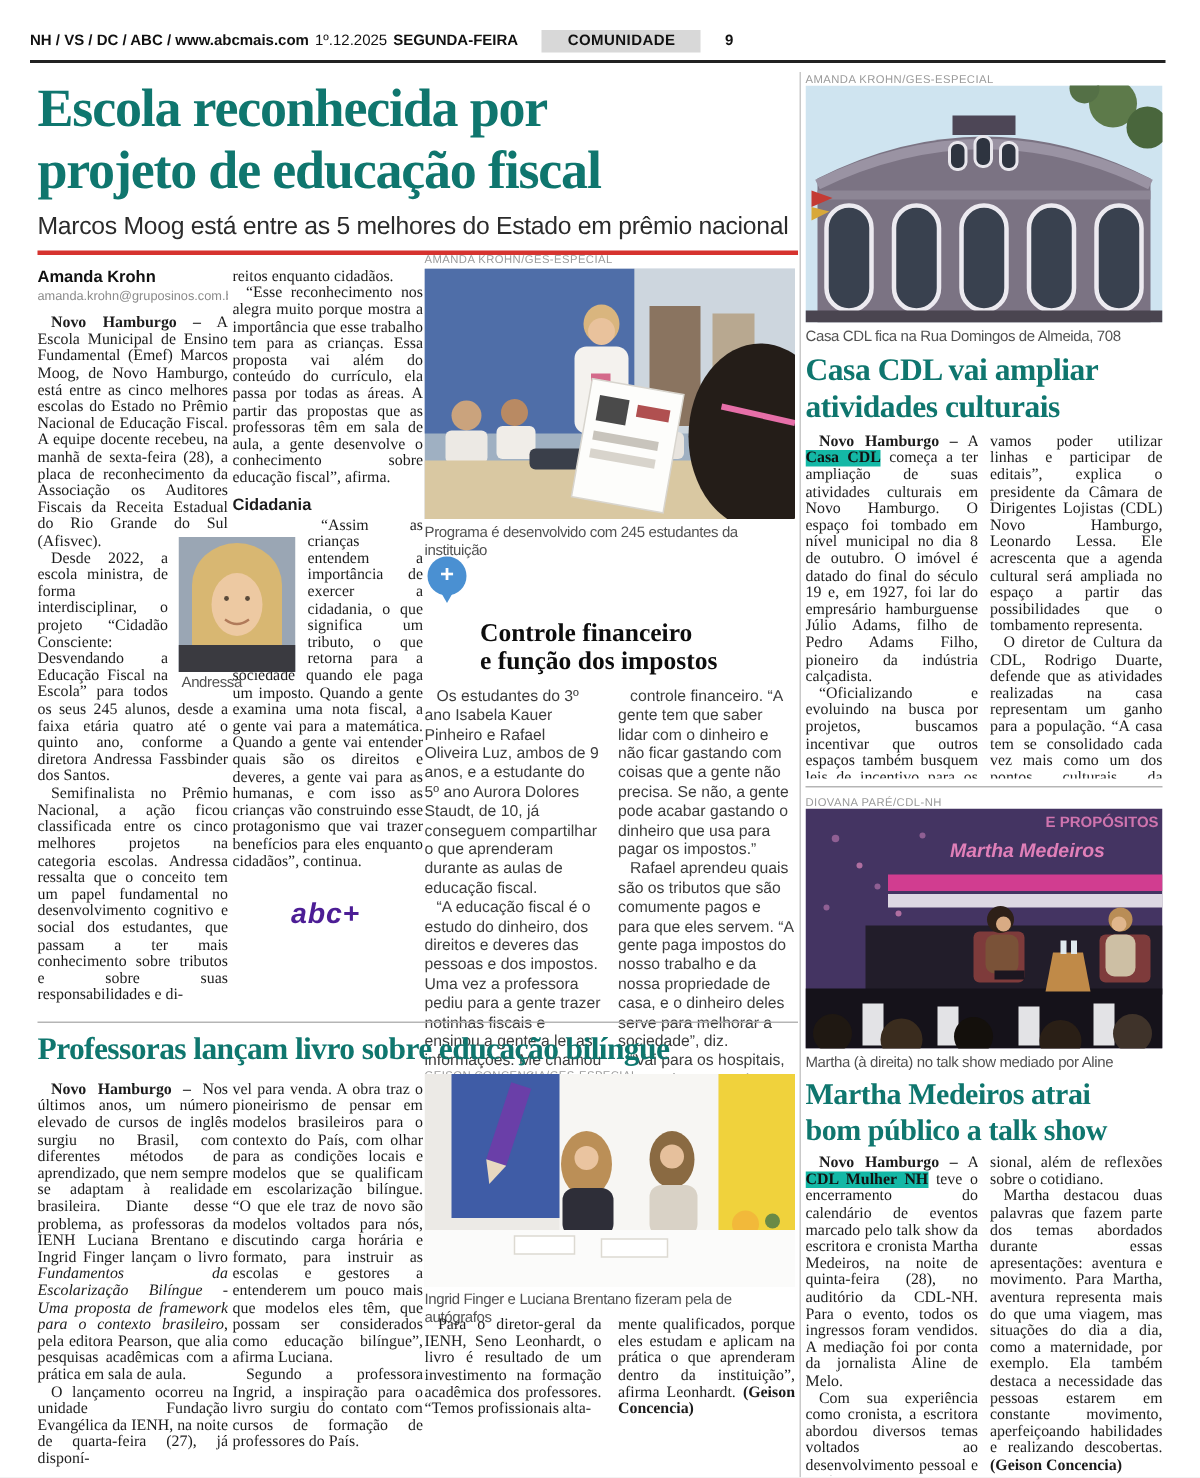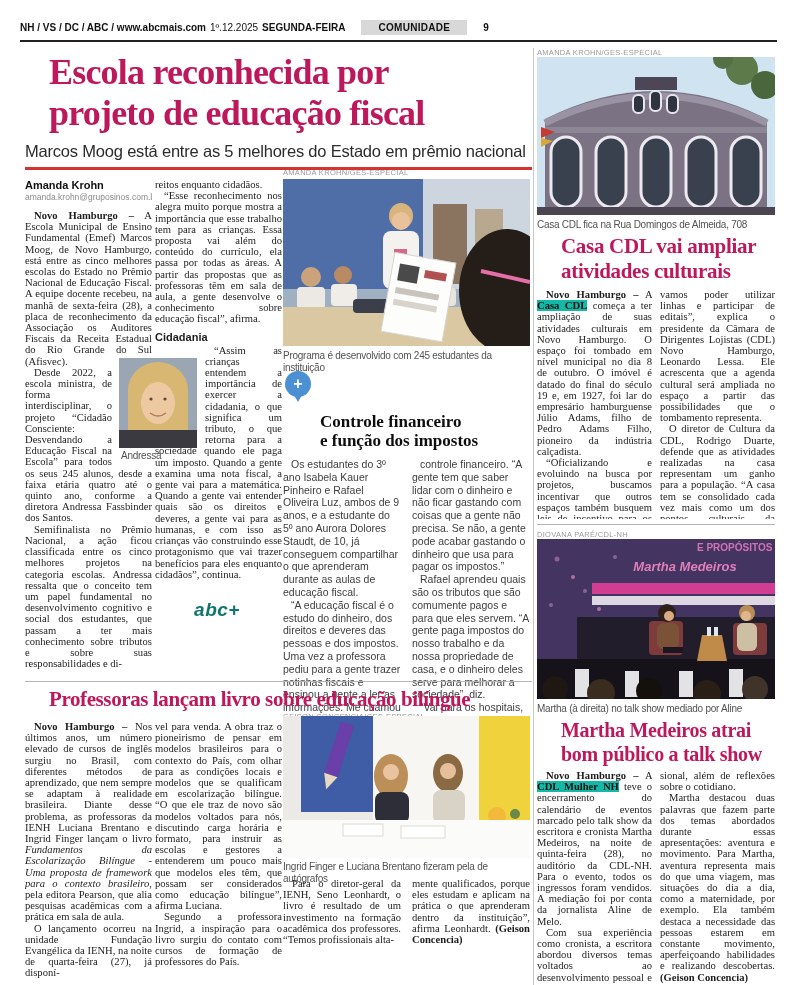--- a/index.html
+++ b/index.html
@@ -15,21 +15,21 @@
   .page-no{font-weight:bold;margin-left:16px;margin-right:2px;}
   .header-rule{position:absolute;left:20px;top:40px;width:757px;height:2px;background:#222;}
   
   .abs{position:absolute;}
   .credit{font:7.5px "Liberation Sans",sans-serif;color:#9a9a9a;letter-spacing:.3px;text-align:left;}
   .caption{font:10px/12px "Liberation Sans",sans-serif;color:#525252;letter-spacing:-.25px;}
   .rule-h{background:#b5b5b5;height:1px;}
   .rule-v{background:#c9c9c9;width:1px;}
   .photo{display:block;}
   
-  .hl{font-family:"Liberation Serif",serif;font-weight:bold;color:#be185d;white-space:nowrap;overflow:hidden;margin-left:24px;}
+  .hl{font-family:"Liberation Serif",serif;font-weight:bold;color:#0f766e;white-space:nowrap;overflow:hidden;}
   .hl-main{font-size:36px;line-height:41px;letter-spacing:-.8px;}
   .hl-mid{font-size:21px;line-height:25px;letter-spacing:-.3px;}
   .hl-one{font-size:21px;line-height:24px;letter-spacing:-.4px;}
   .deck{font:16.5px "Liberation Sans",sans-serif;color:#2b2b2b;letter-spacing:-.2px;white-space:nowrap;}
   .red-rule{background:#d6332f;height:3px;}
   
   .col{overflow:hidden;text-align:justify;font-size:10.6px;line-height:11.2px;}
   .bp{margin:0;text-indent:9px;}
   .bp.cont{text-indent:0;}
   .byline{font:bold 11px "Liberation Sans",sans-serif;color:#111;text-align:left;text-indent:0;}
@@ -48,21 +48,21 @@
   .pin::after{content:"";position:absolute;left:9px;bottom:-5px;border-left:4px solid transparent;
        border-right:4px solid transparent;border-top:7px solid #4a90d2;}
   .box-title{font-family:"Liberation Serif",serif;font-weight:bold;font-size:17px;line-height:19px;
        color:#0d0d0d;white-space:nowrap;margin-top:44px;}
   .box-cols{display:flex;gap:11px;margin-top:8px;}
   .box-col{width:118px;overflow:hidden;font:10.5px/12.8px "Liberation Sans",sans-serif;color:#3d3d3d;text-align:left;}
   .box-col p{margin:0;text-indent:8px;}
   .box-col p:first-child{text-indent:8px;}
   
   .abc{width:106px;text-align:center;}
-  .abc-tab{display:inline-block;position:relative;z-index:2;background:#fff;color:#0f766e;border-radius:8px;
+  .abc-tab{display:inline-block;position:relative;z-index:2;background:#fff;color:#4c1d95;border-radius:8px;
        padding:0 9px;font:bold italic 19px/24px "Liberation Sans",sans-serif;letter-spacing:.5px;}
   .abc-box{position:relative;z-index:1;margin-top:-5px;background:#5b9bd5;border-radius:10px;
        padding:12px 7px 9px;color:#fff;font:bold 9.5px/12px "Liberation Sans",sans-serif;}
 </style>
 </head>
 <body>
 
 <div class="page">
 
   <div class="header-row">

